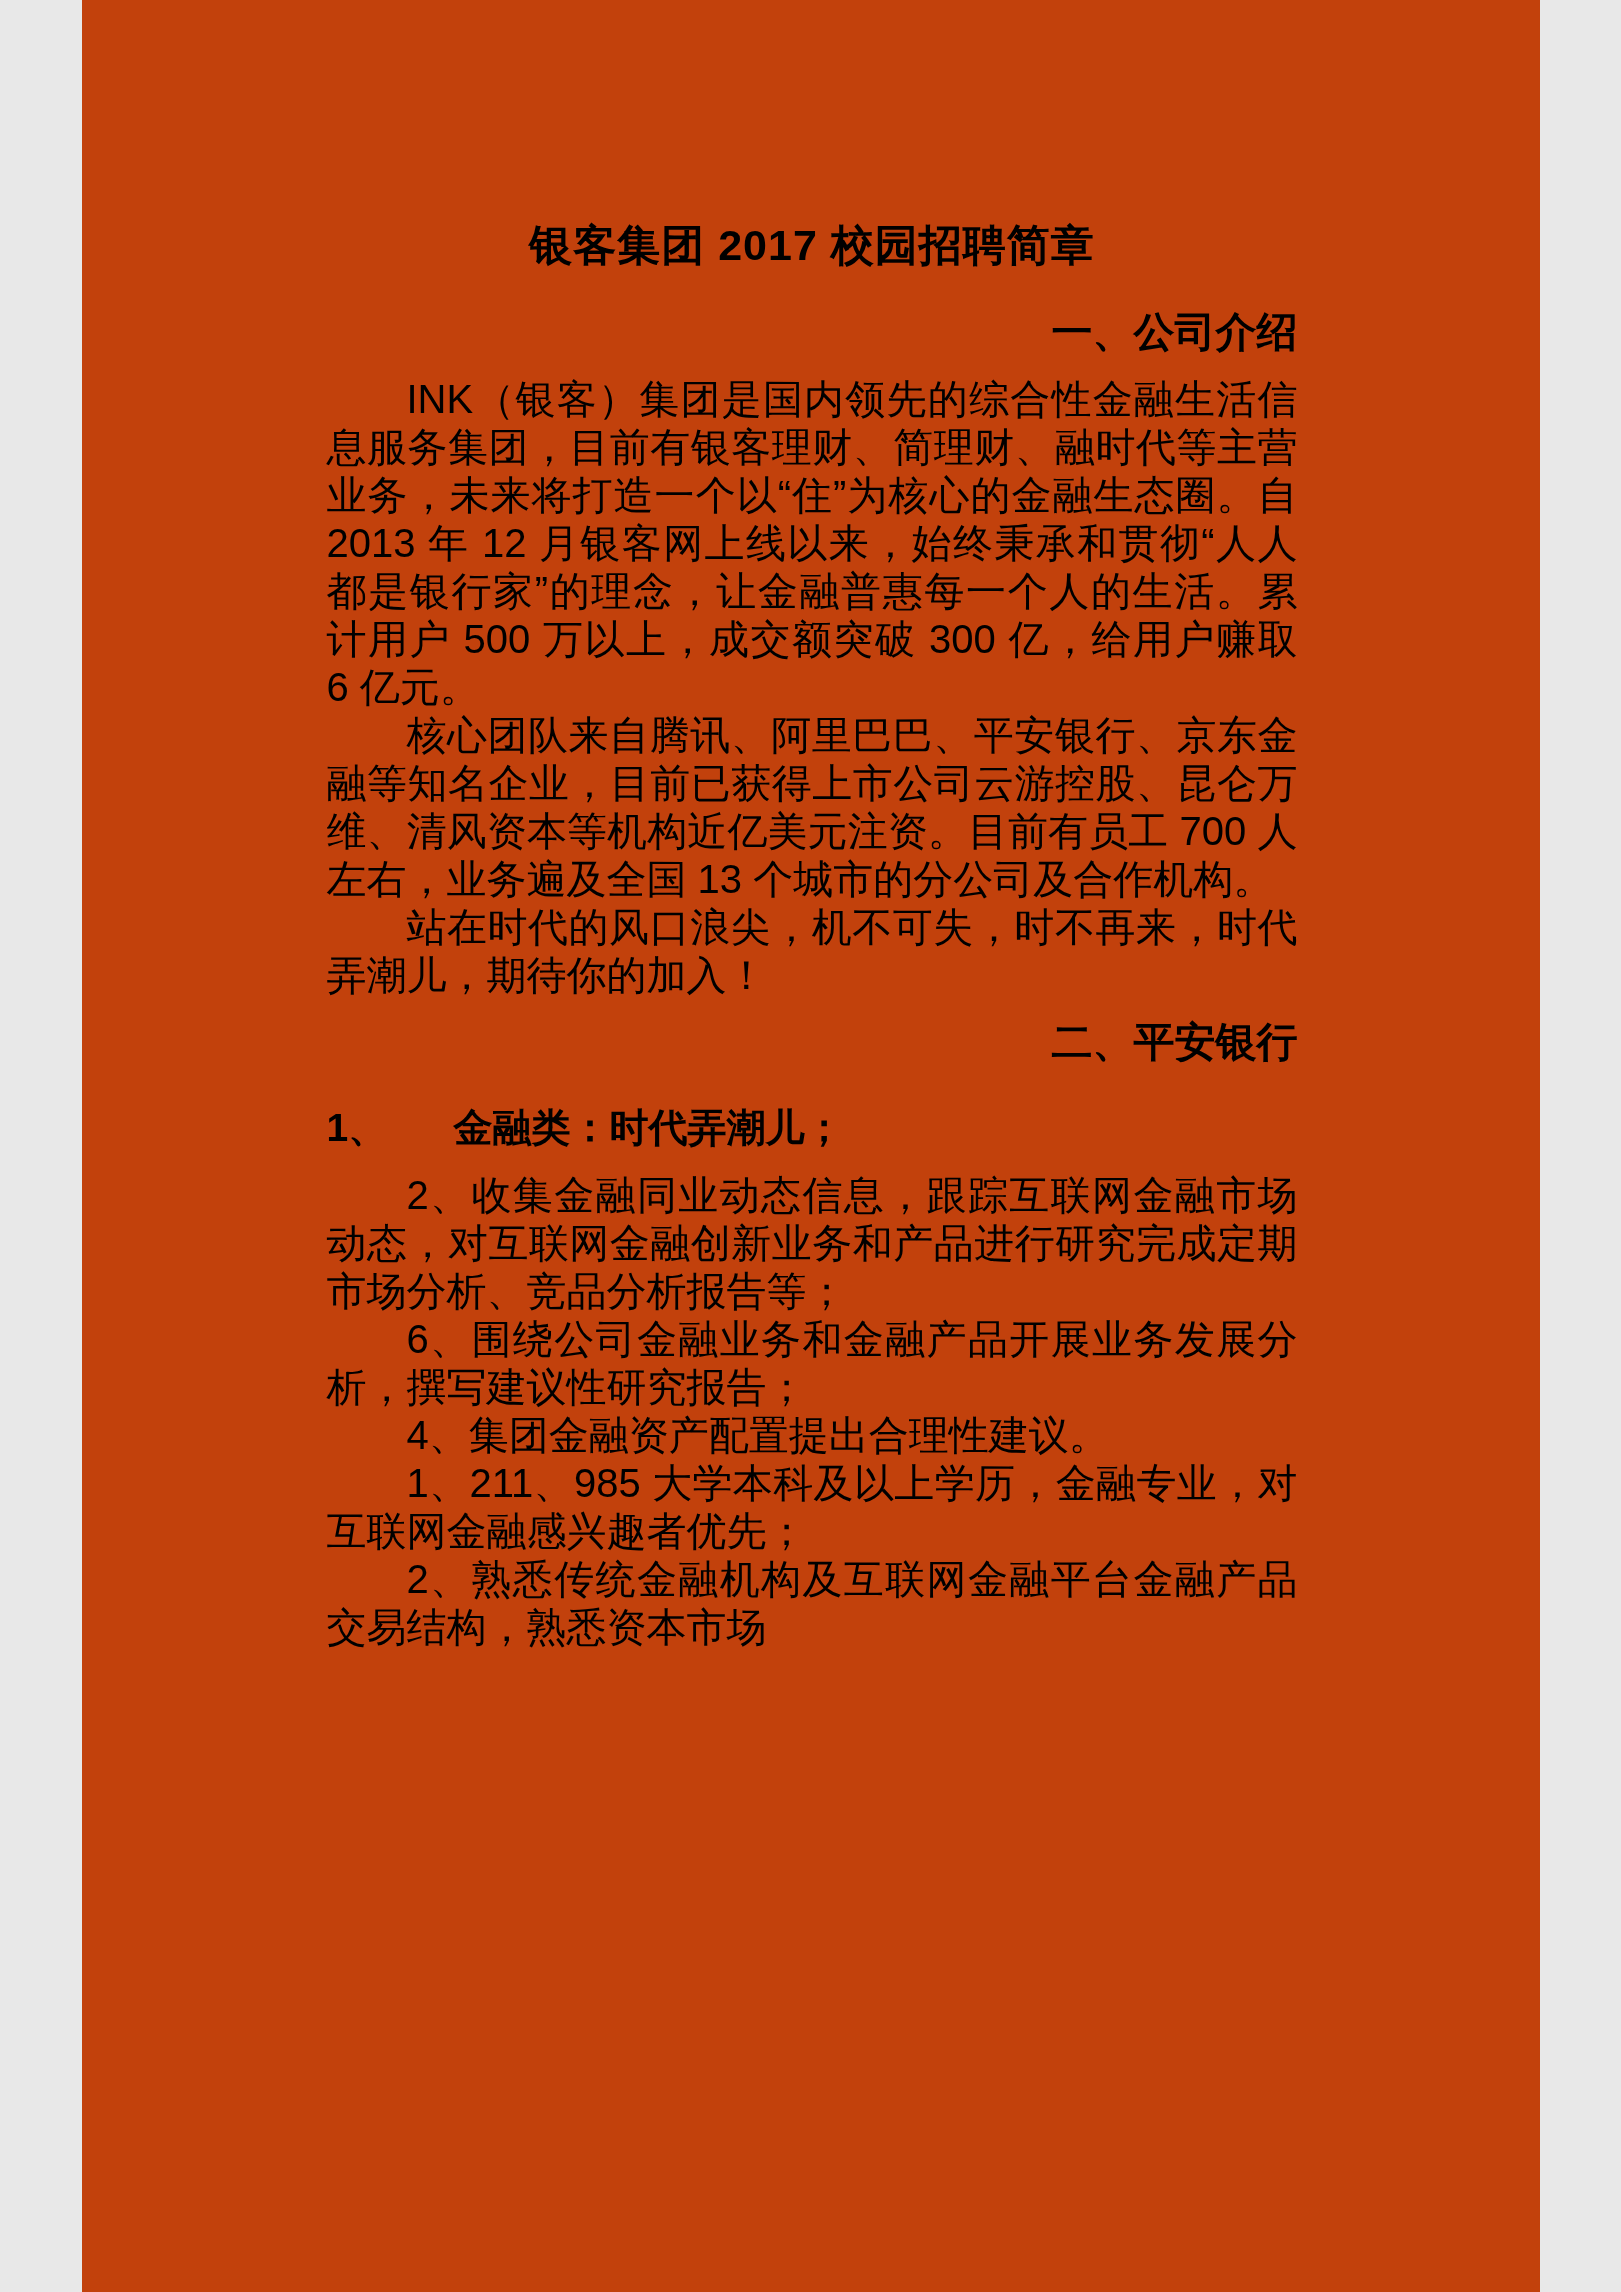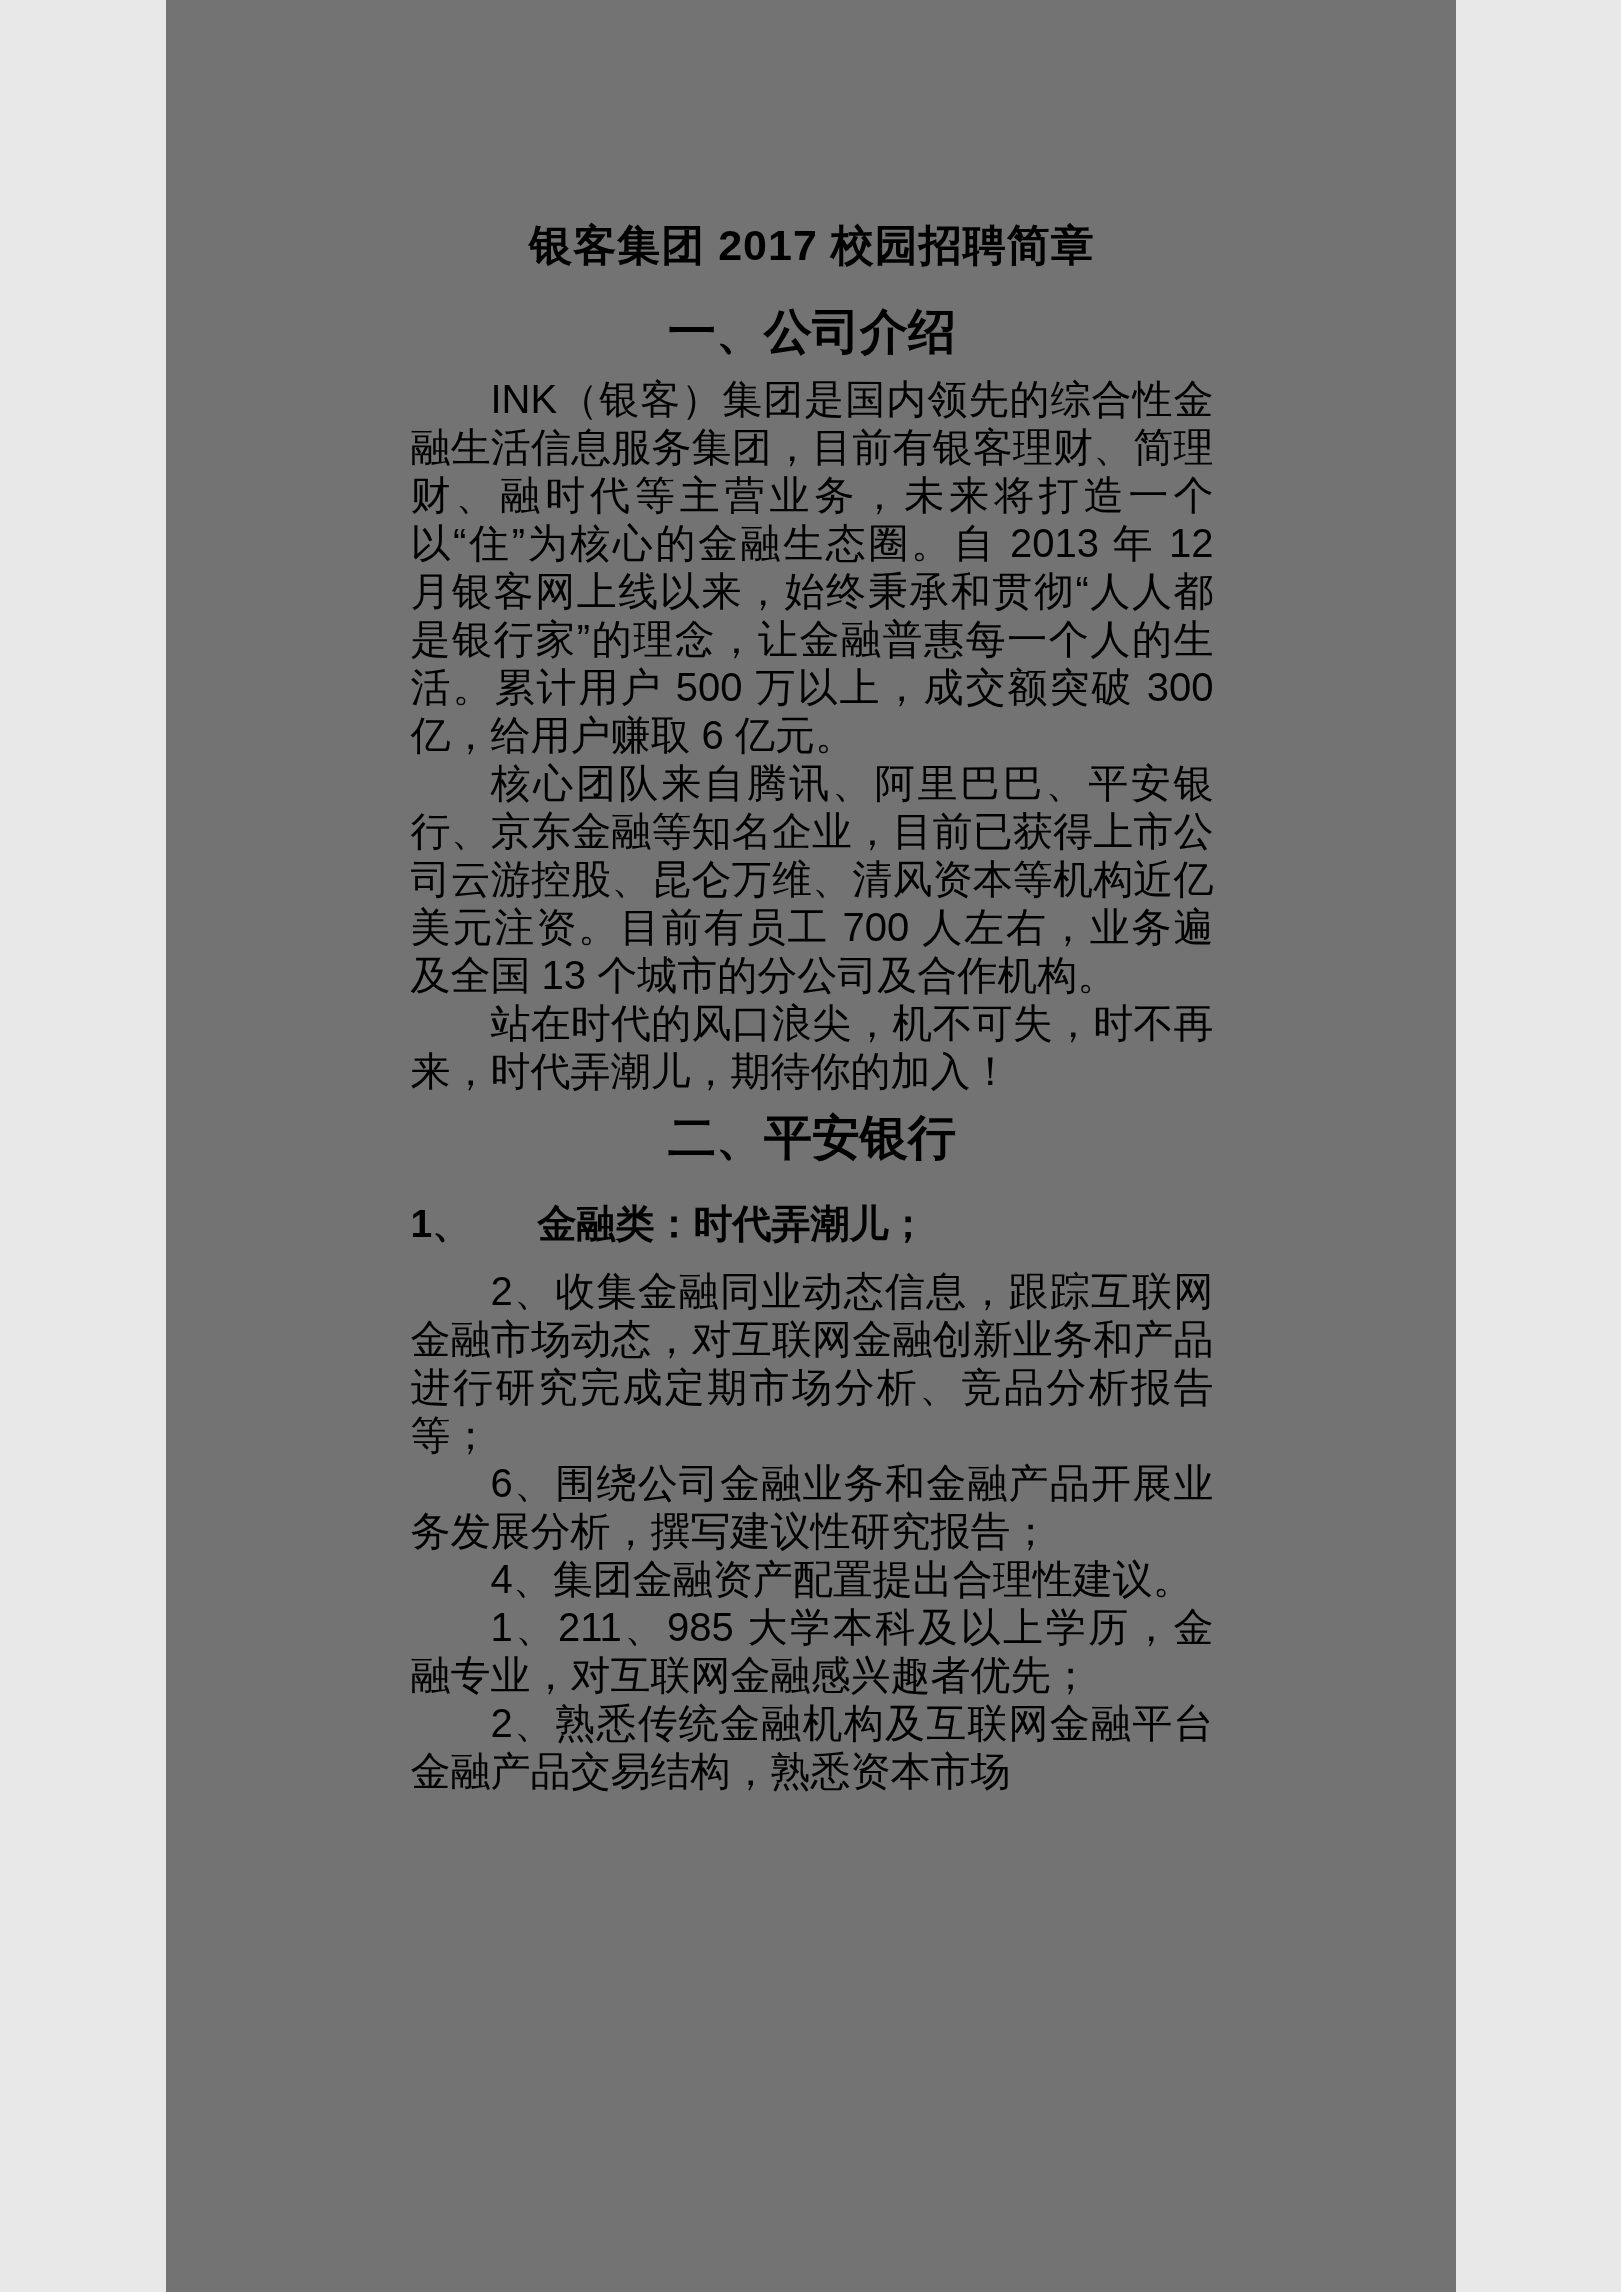--- a/index.html
+++ b/index.html
@@ -2,43 +2,43 @@
 <html><head>
 <meta charset="utf-8">
 <style>
   html, body {
     margin: 0;
     padding: 0;
     background: #e8e8e8;
   }
   .page {
     position: relative;
-    width: 1290px;
+    width: 1458px;
     height: 2293px;
     margin: 0 auto;
-    background: #737373;
+    background: #c2410c;
     color: #000000;
     box-sizing: border-box;
     padding: 201px 242px 0 245px;
     font-family: "Liberation Sans", "DejaVu Sans", sans-serif;
     overflow: hidden;
   }
   .doc-title {
     font-size: 43px;
     font-weight: bold;
     line-height: 88px;
     text-align: center;
     letter-spacing: 1px;
     white-space: nowrap;
   }
   .doc-h1 {
-    font-size: 48px;
+    font-size: 41px;
     font-weight: bold;
     line-height: 86px;
-    text-align: center;
+    text-align: right;
   }
   .doc-h2 {
     font-size: 39px;
     font-weight: bold;
     line-height: 86px;
     display: flex;
     align-items: baseline;
   }
   .doc-h2 .h2-number {
     display: inline-block;

